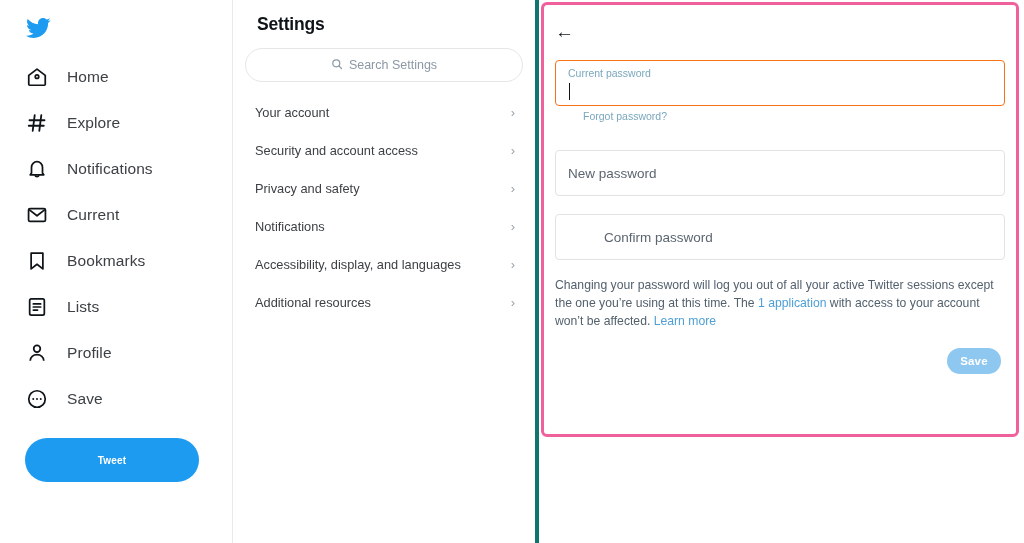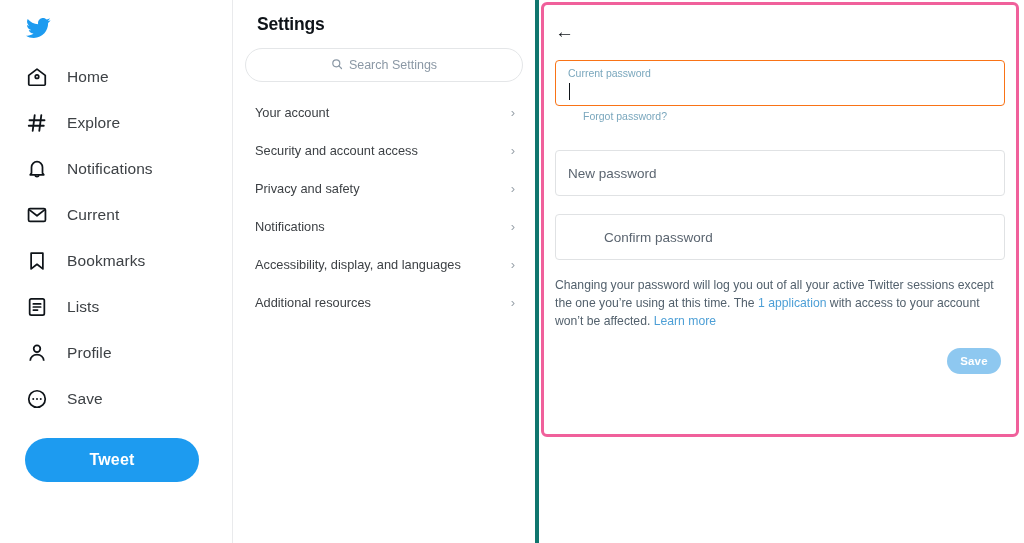--- a/index.html
+++ b/index.html
@@ -25,21 +25,21 @@
     display: flex; align-items: center;
     height: 46px; gap: 18px;
     cursor: pointer;
   }
   .navicon { width: 24px; height: 24px; display: flex; align-items: center; justify-content: center; color: #0f1419; }
   .navlabel { font-size: 15.5px; color: #3d4145; letter-spacing: .1px; }
   #tweet-btn {
     margin-top: 16px;
     width: 174px; height: 44px;
     background: #1d9bf0; border-radius: 24px;
-    color: #fff; font-size: 16px; font-weight: bold;
+    color: #fff; font-size: 10px; font-weight: bold;
     display: flex; align-items: center; justify-content: center;
     border: none; cursor: pointer; letter-spacing: .2px;
     font-family: "Liberation Sans", sans-serif;
   }
 
   
   #settingscol {
     width: 306px; height: 543px;
     border-right: 4px solid #0f766e;
     flex: 0 0 306px;

